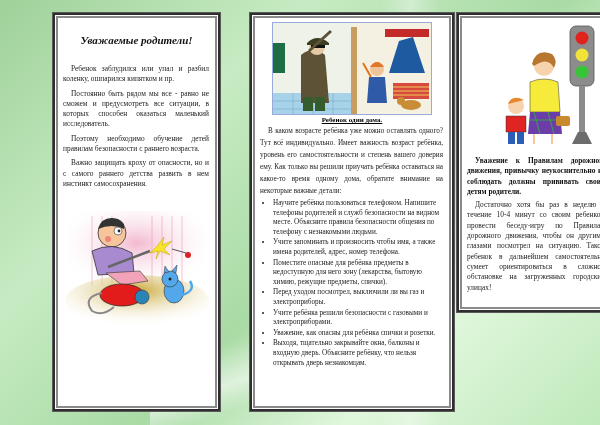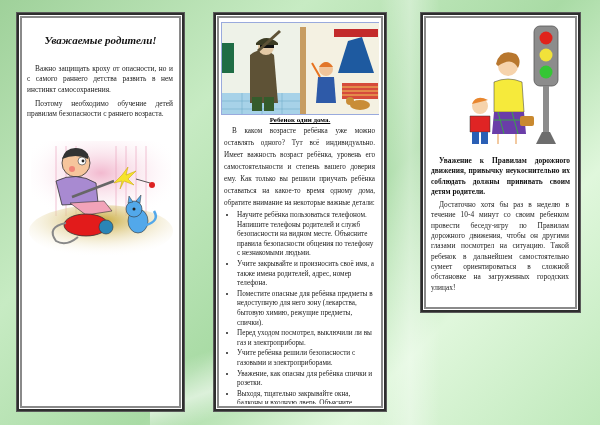--- a/index.html
+++ b/index.html
@@ -2,44 +2,46 @@
 <html><head>
 <meta charset="utf-8">
 <style>
   html,body{margin:0;padding:0;}
   body{width:600px;height:425px;overflow:hidden;position:relative;
     background:linear-gradient(135deg,#9fd19a 0%,#c7ebc3 30%,#a9dba5 55%,#e0f7dc 75%,#bfe9bb 100%);
     font-family:"Liberation Serif",serif;}
   .bg-ray{position:absolute;pointer-events:none;}
   .panel{position:absolute;background:#fff;box-sizing:border-box;
     border:2px solid #2e2e2e;outline:2px solid #8a8a8a;outline-offset:-5px;
-    box-shadow:0 0 0 1px #5a5a5a;}
+    box-shadow:0 0 0 1px #5a5a5a;margin-left:36px;}
   .panel-inner{position:absolute;inset:5px;overflow:hidden;}
   #p1{left:17px;top:13px;width:167px;height:398px;}
-  #p2{left:214px;top:13px;width:172px;height:398px;}
+  #p2{left:214px;top:13px;width:204px;height:398px;}
   #p3{left:421px;top:13px;width:159px;height:299px;}
   .title{font-style:italic;font-weight:bold;text-align:center;font-size:11px;margin:14px 0 18px;color:#111;}
   .para{font-size:7.4px;line-height:10.3px;color:#222;margin:0 4px 4px 3px;text-indent:8px;text-align:justify;}
   .caption{font-size:7px;font-weight:bold;text-decoration:underline;text-align:center;line-height:8px;margin:1px 0 1px;}
   .bullets{margin:1px 0 0 0;padding:0 4px 0 16px;}
   .bullets li{font-size:7.2px;line-height:9.6px;color:#222;margin-bottom:1px;}
   .bold-para{font-size:7.4px;line-height:10.3px;font-weight:bold;color:#111;margin:0 3px 3px 3px;text-indent:8px;text-align:justify;}
   .illus{position:relative;overflow:hidden;}
 </style>
 </head>
 <body>
 
 <div class="bg-ray" style="left:150px;top:330px;width:120px;height:95px;background:linear-gradient(160deg,rgba(255,255,255,0) 30%,rgba(255,255,255,.55) 60%,rgba(255,255,255,0) 80%);"></div>
 <div class="bg-ray" style="left:380px;top:0;width:60px;height:425px;background:linear-gradient(90deg,rgba(255,255,255,0),rgba(255,255,255,.35),rgba(255,255,255,0));"></div>
 
 <div class="panel" id="p1">
   <div class="panel-inner">
     <div class="title">Уважаемые родители!</div>
+    <p class="para">Ребенок заблудился или упал и разбил коленку, ошпарился кипятком и пр.</p>
+    <p class="para">Постоянно быть рядом мы все - равно не сможем и предусмотреть все ситуации, в которых способен оказаться маленький исследователь.</p>
+    <p class="para">Поэтому необходимо обучение детей правилам безопасности с раннего возраста.</p>
     <p class="para">Важно защищать кроху от опасности, но и с самого раннего детства развить в нем инстинкт самосохранения.</p>
-    <p class="para">Поэтому необходимо обучение детей правилам безопасности с раннего возраста.</p>
     <div class="illus" style="width:150px;height:118px;margin:22px auto 0;">
       <svg width="150" height="118" viewBox="0 0 150 118">
         <defs>
           <radialGradient id="wallg" cx="50%" cy="40%" r="60%">
               <stop offset="0" stop-color="#f2b9cf"></stop>
               <stop offset="1" stop-color="#fff" stop-opacity="0"></stop>
             </radialGradient>
           <radialGradient id="floorg" cx="50%" cy="30%" r="70%">
               <stop offset="0" stop-color="#c9a93a"></stop>
               <stop offset="1" stop-color="#fff" stop-opacity="0"></stop>
@@ -129,21 +131,21 @@
           </g>
 
         <ellipse cx="138" cy="82" rx="10" ry="5" fill="#c98d37"></ellipse>
         <circle cx="128" cy="78" r="4" fill="#c98d37"></circle>
       </svg>
     </div>
     <div class="caption">Ребенок один дома.</div>
     <p class="para" style="font-size:7.2px;line-height:12px;margin-bottom:2px;">В каком возрасте ребёнка уже можно оставлять одного? Тут всё индивидуально. Имеет важность возраст ребёнка, уровень его самостоятельности и степень вашего доверия ему. Как только вы решили приучать ребёнка оставаться на какое-то время одному дома, обратите внимание на некоторые важные детали:</p>
     <ul class="bullets">
       <li>Научите ребёнка пользоваться телефоном. Напишите телефоны родителей и служб безопасности на видном месте. Объясните правила безопасности общения по телефону с незнакомыми людьми.</li>
-      <li>Учите закрывайте и произносить своё имя, а также имена родителей, адрес, номер телефона.</li>
+      <li>Учите запоминать и произносить чтобы имя, а также имена родителей, адрес, номер телефона.</li>
       <li>Поместите опасные для ребёнка предметы в недоступную для него зону (лекарства, бытовую химию, режущие предметы, спички).</li>
       <li>Перед уходом посмотрел, выключили ли вы газ и электроприборы.</li>
       <li>Учите ребёнка решили безопасности с газовыми и электроприборами.</li>
       <li>Уважение, как опасны для ребёнка спички и розетки.</li>
       <li>Выходя, тщательно закрывайте окна, балконы и входную дверь. Объясните ребёнку, что нельзя открывать дверь незнакомцам.</li>
     </ul>
   </div>
 </div>
 
 <div class="panel" id="p3">

